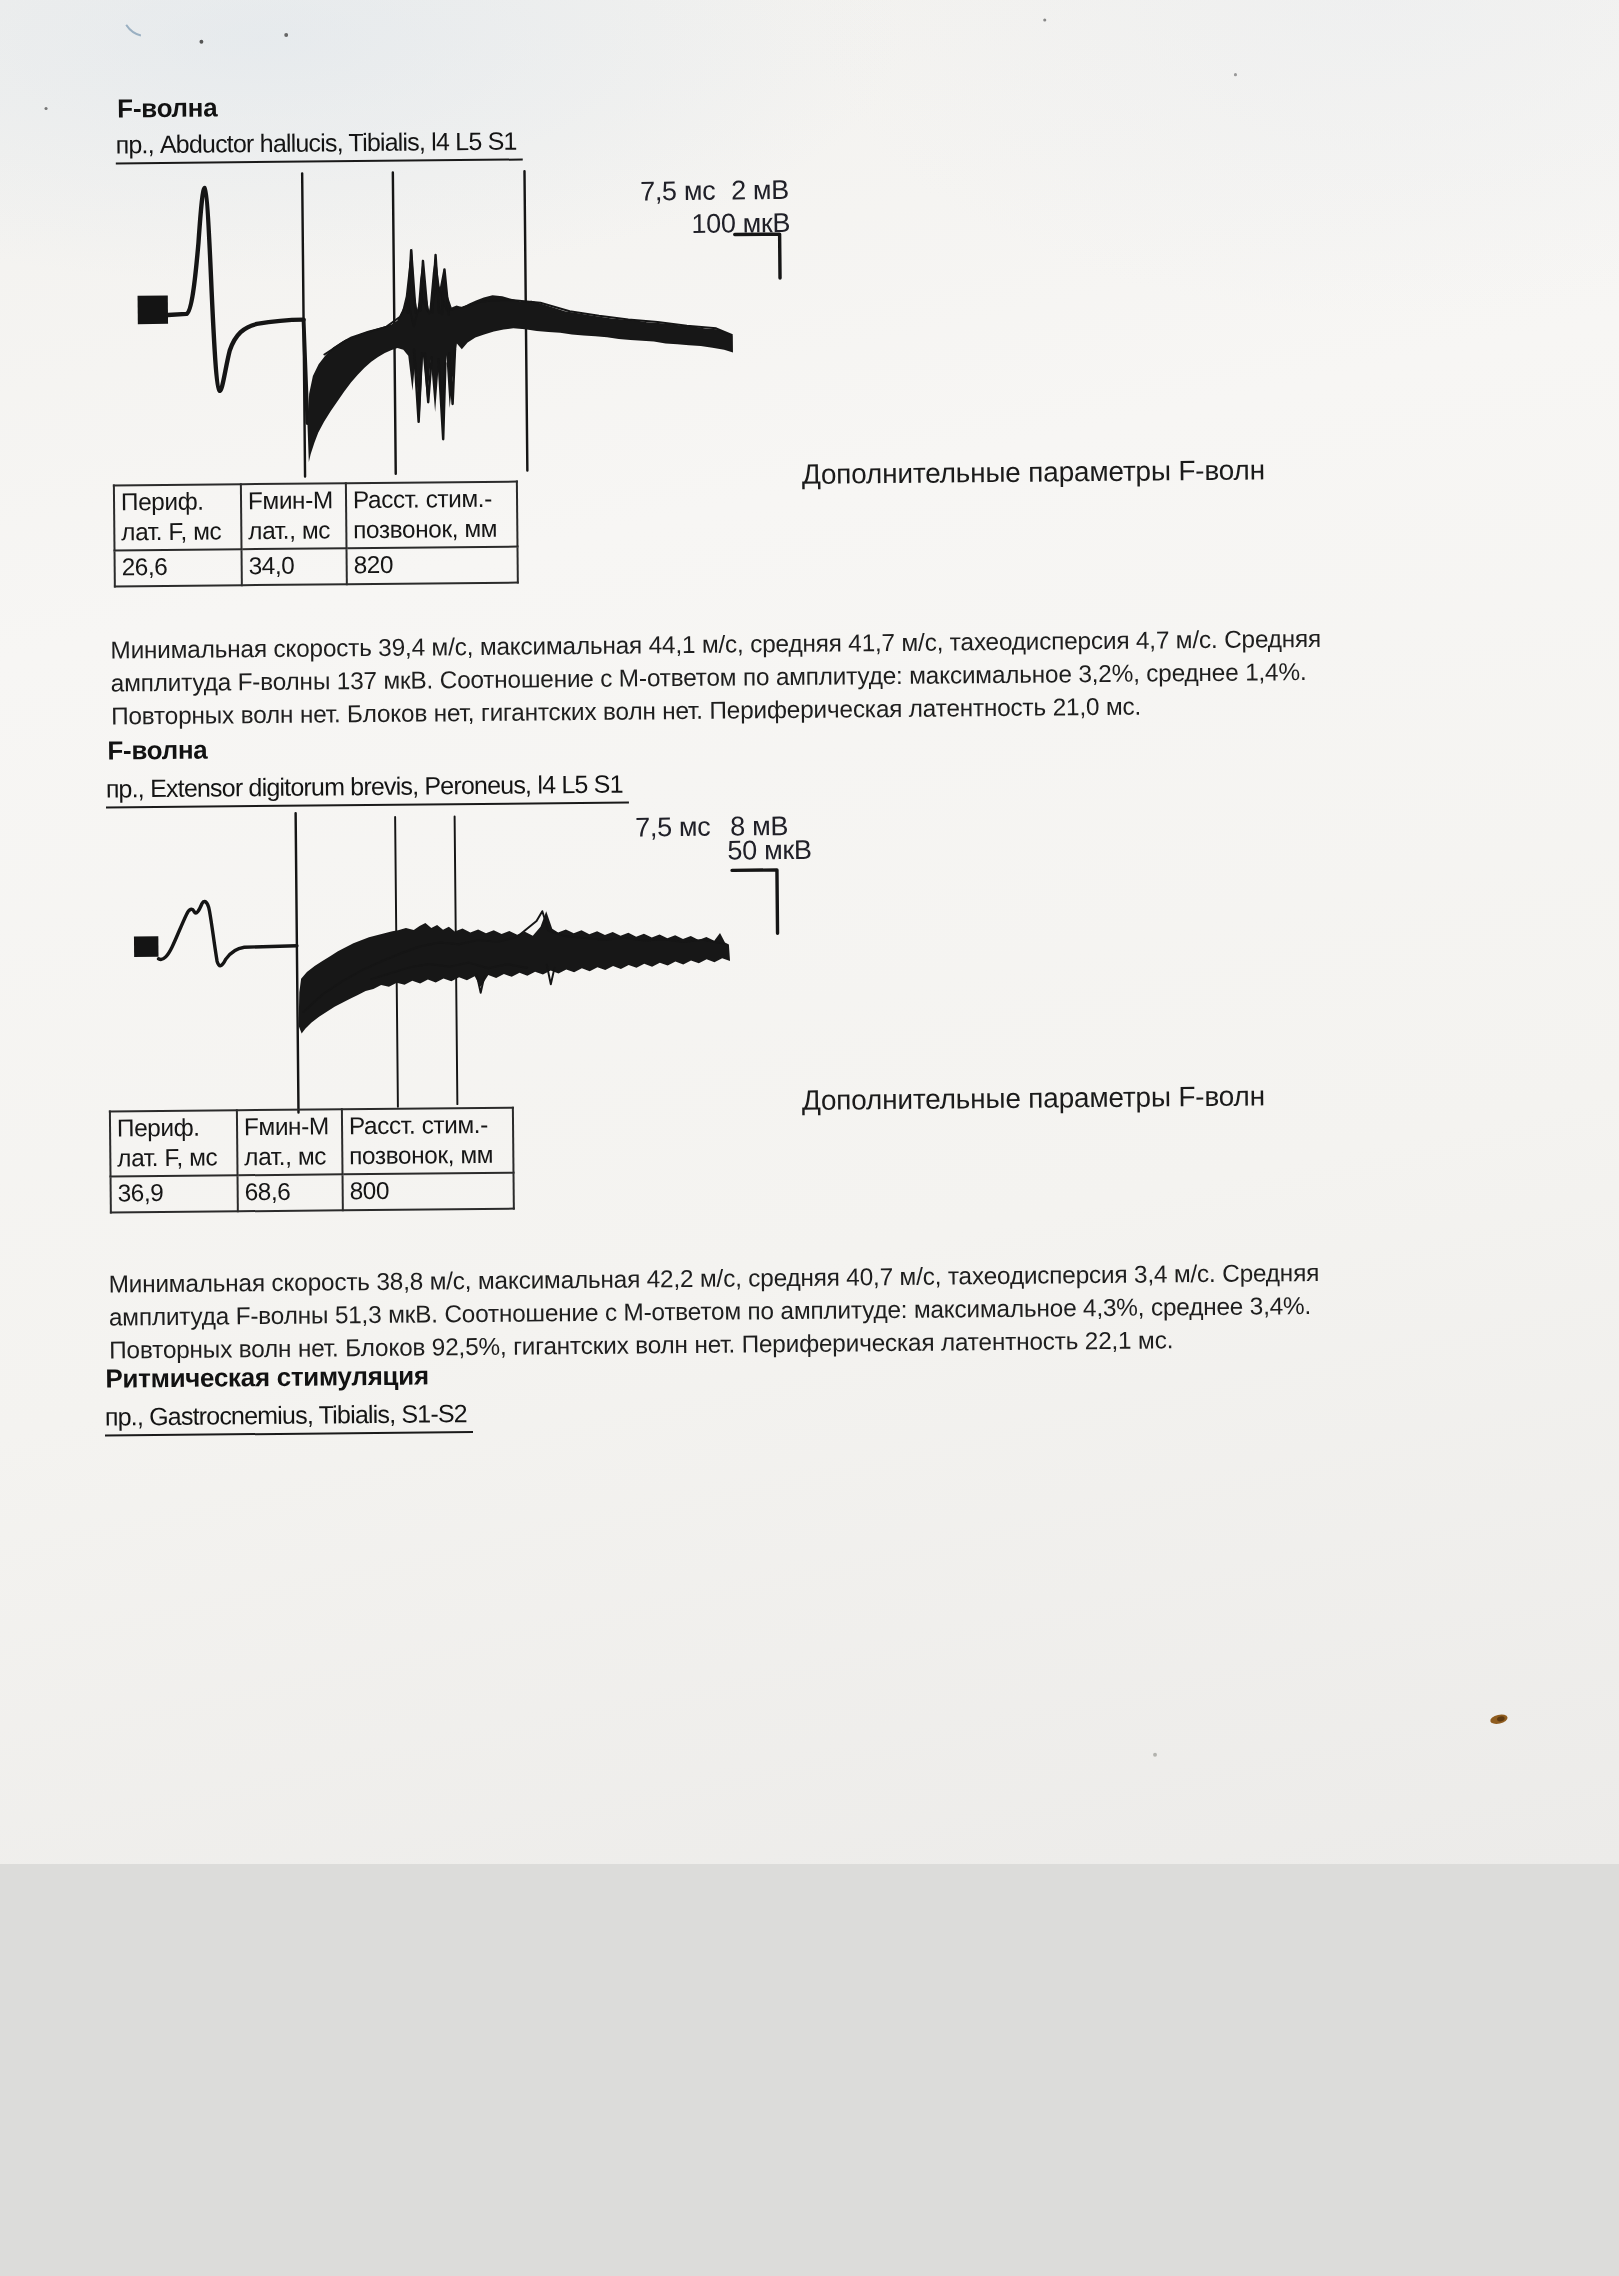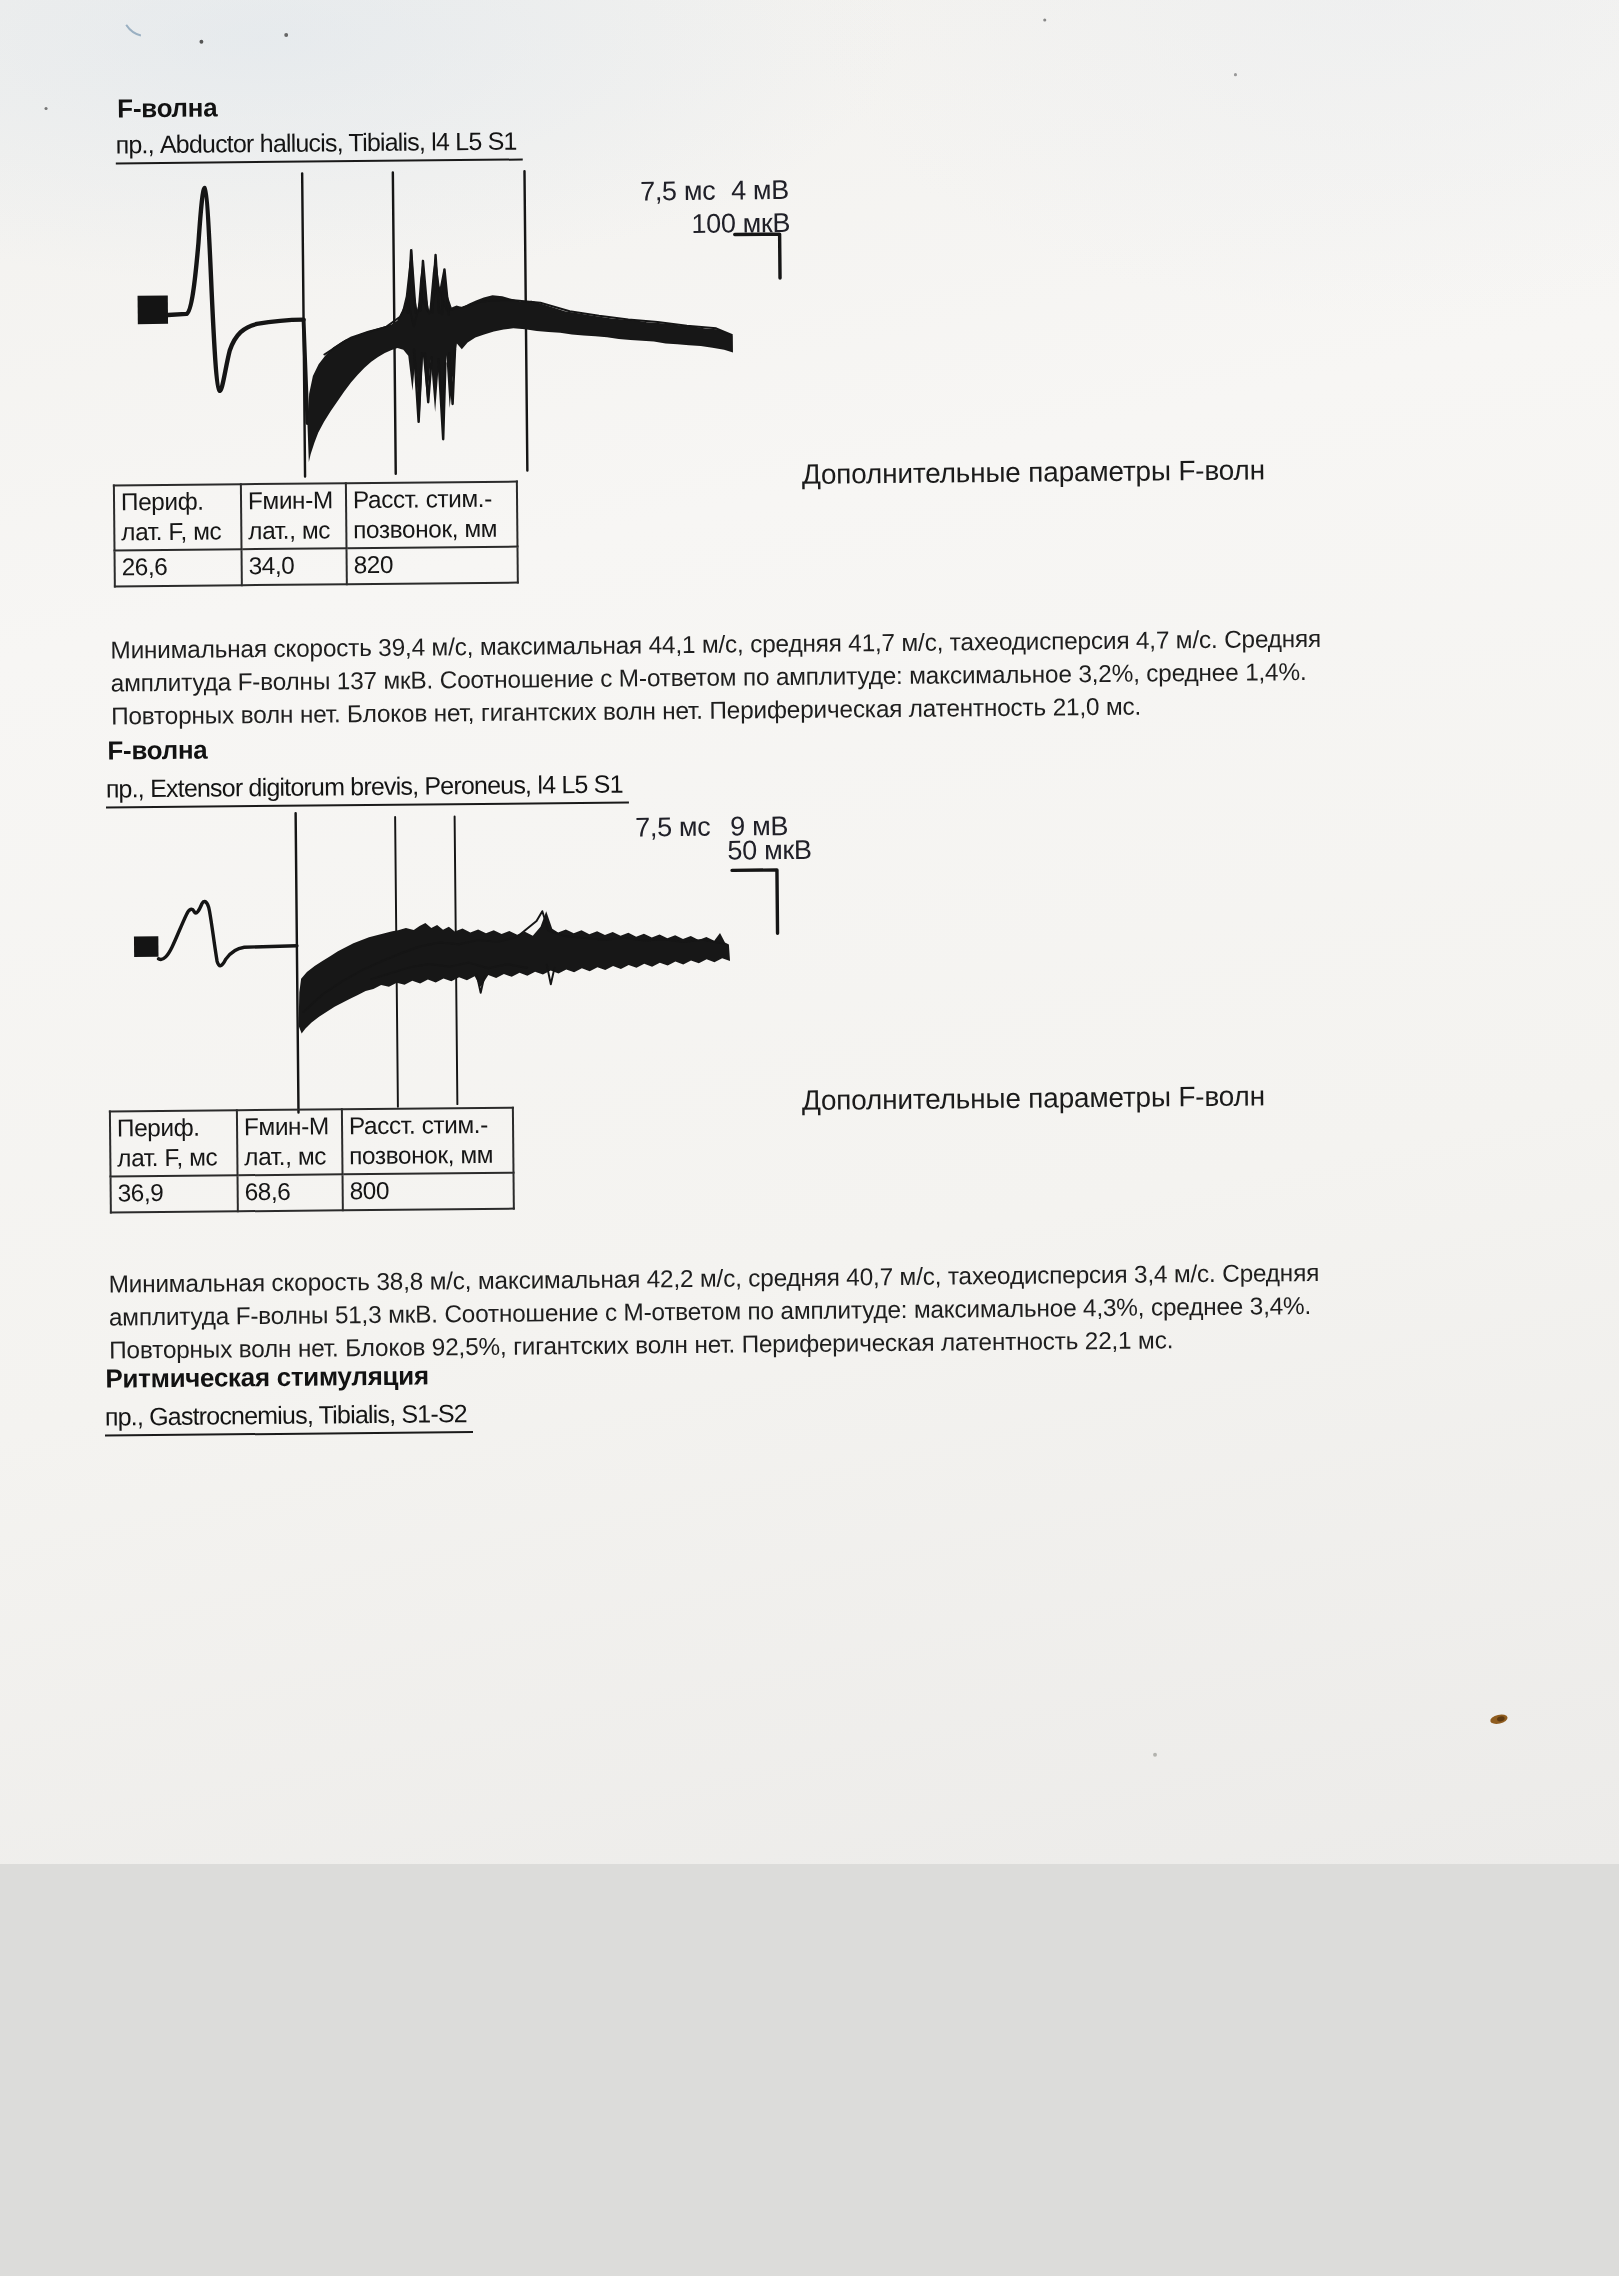--- a/index.html
+++ b/index.html
@@ -86,21 +86,21 @@
         </g>
         <path class="ink" stroke-width="3.5" d="M751,891 H797 V956"></path>
       </g>
     </svg>
 
     <div class="abs h1" style="left:125px;top:86px;">F-волна</div>
     <div class="abs" style="left:123px;top:123px;">
       <span class="sub">пр., Abductor hallucis, Tibialis, l4 L5 S1</span>
     </div>
     <div class="abs scale" style="left:647px;top:174px;">7,5 мс</div>
-    <div class="abs scale" style="left:738px;top:174px;">4 мВ</div>
+    <div class="abs scale" style="left:738px;top:174px;">2 мВ</div>
     <div class="abs scale" style="left:698px;top:207px;">100 мкВ</div>
     <div class="abs params" style="left:806px;top:458px;">Дополнительные параметры F-волн</div>
 
     <table class="tbl" style="left:117px;top:477px;">
       <colgroup>
           <col style="width:127px">
           <col style="width:105px">
           <col style="width:171px">
         </colgroup>
       <tbody>
@@ -130,21 +130,21 @@
       <div class="pline">Минимальная скорость 39,4 м/с, максимальная 44,1 м/с, средняя 41,7 м/с, тахеодисперсия 4,7 м/с. Средняя</div>
       <div class="pline">амплитуда F-волны 137 мкВ. Соотношение с М-ответом по амплитуде: максимальное 3,2%, среднее 1,4%.</div>
       <div class="pline">Повторных волн нет. Блоков нет, гигантских волн нет. Периферическая латентность 21,0 мс.</div>
     </div>
 
     <div class="abs h1" style="left:109px;top:728px;">F-волна</div>
     <div class="abs" style="left:107px;top:767px;">
       <span class="sub">пр., Extensor digitorum brevis, Peroneus, l4 L5 S1</span>
     </div>
     <div class="abs scale" style="left:636px;top:810px;">7,5 мс</div>
-    <div class="abs scale" style="left:731px;top:810px;">9 мВ</div>
+    <div class="abs scale" style="left:731px;top:810px;">8 мВ</div>
     <div class="abs scale" style="left:728px;top:834px;">50 мкВ</div>
     <div class="abs params" style="left:800px;top:1084px;">Дополнительные параметры F-волн</div>
 
     <table class="tbl" style="left:107px;top:1103px;">
       <colgroup>
           <col style="width:127px">
           <col style="width:105px">
           <col style="width:171px">
         </colgroup>
       <tbody>

